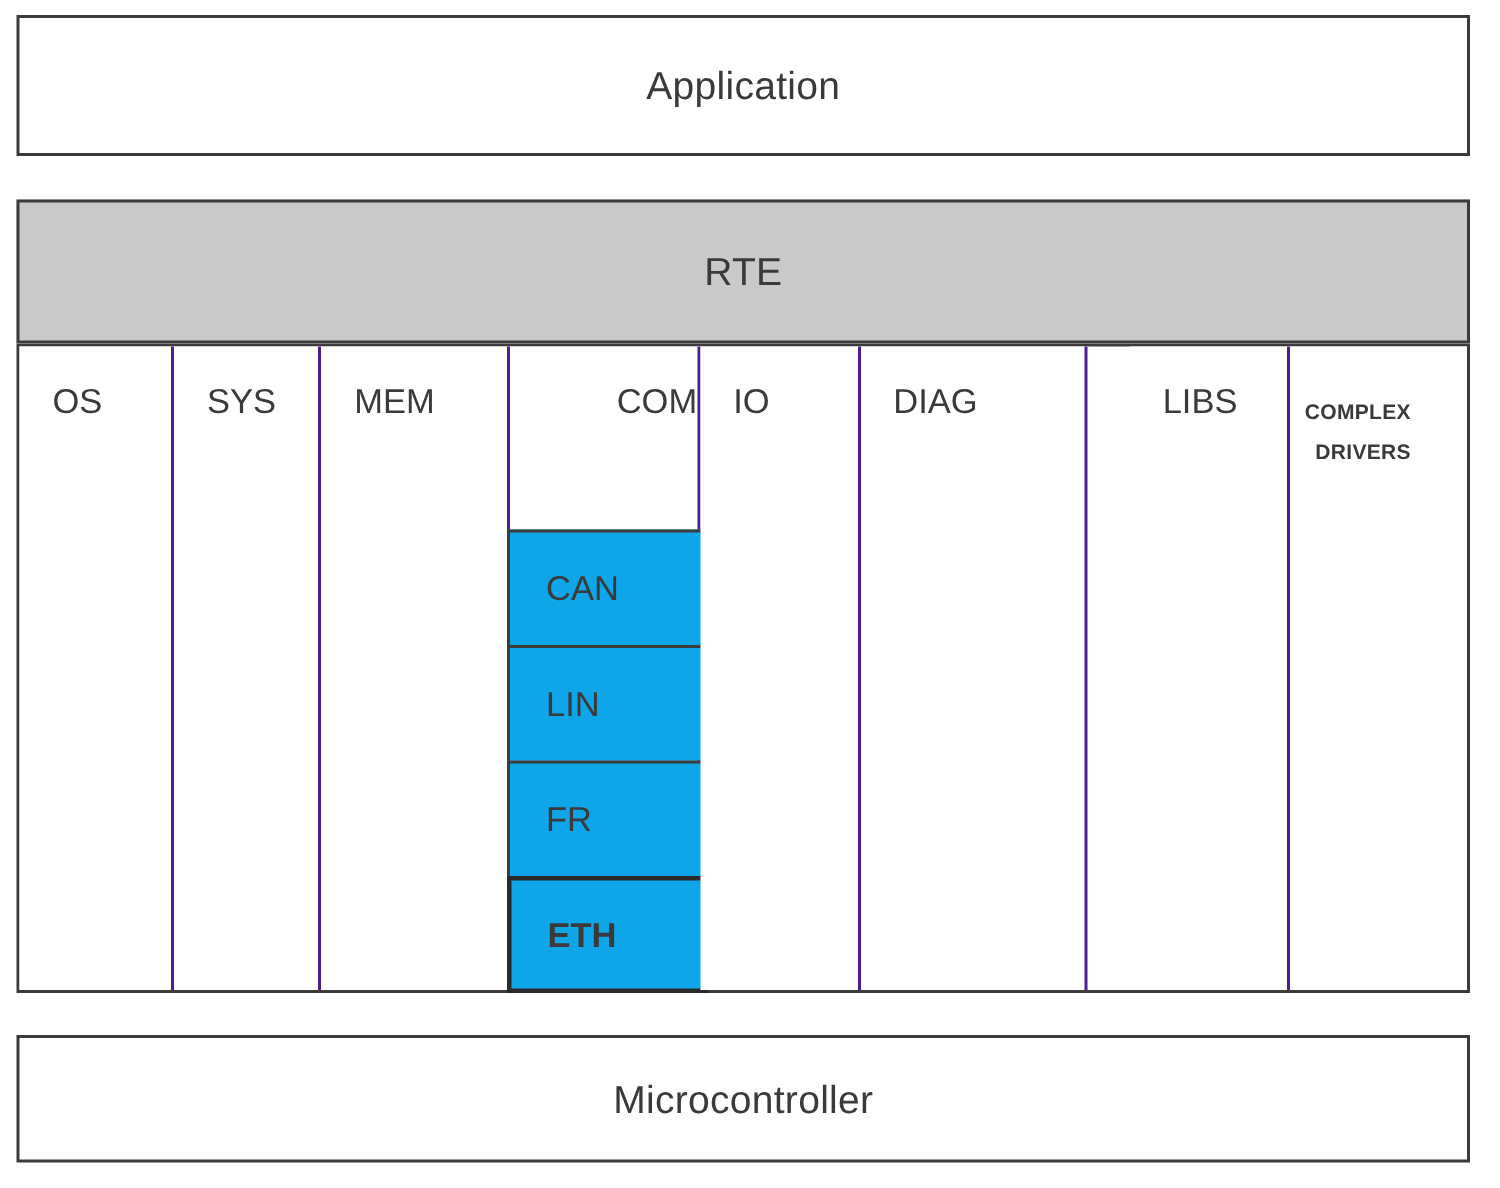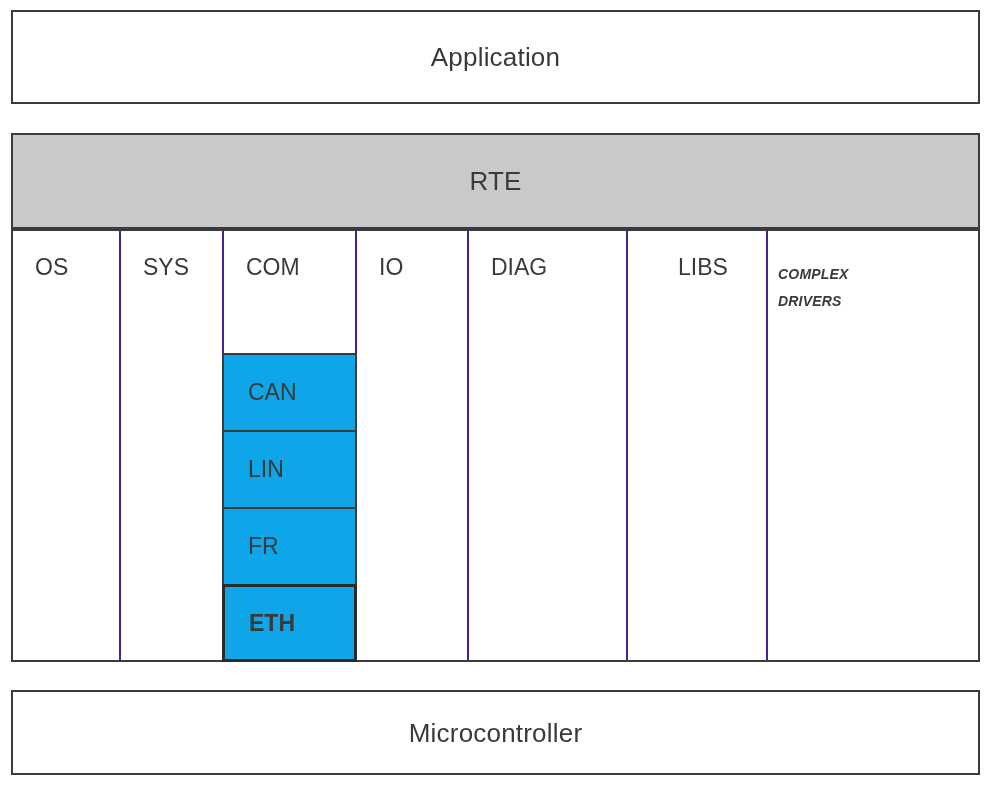--- a/index.html
+++ b/index.html
@@ -21,20 +21,21 @@
     height: 792px;
     background: #ffffff;
   }
 
   
   .box {
     position: absolute;
     box-sizing: border-box;
     border: 2px solid #3b3b3b;
     background: #ffffff;
+    text-align: right;
   }
 
   
   #application-layer {
     left: 11px;
     top: 10px;
     width: 969px;
     height: 94px;
     display: flex;
     align-items: center;
@@ -96,21 +97,20 @@
   .col-title.small {
     font-size: 14px;
     font-weight: 700;
     letter-spacing: 0.2px;
     padding-top: 30px;
     padding-left: 10px;
     line-height: 1.9;
   }
   .col-title.small .cd-line {
     display: block;
-    font-style: italic;
   }
 
   
   #com-column {
     align-items: stretch;
   }
   #com-column .col-title {
     padding-left: 22px;
   }
   #com-substack {
@@ -167,20 +167,23 @@
   <div class="box" id="bsw-layer">
 
     <div class="bsw-column" style="width:108px;">
       <span class="col-title">OS</span>
     </div>
 
     <div class="bsw-column" style="width:103px;">
       <span class="col-title">SYS</span>
     </div>
 
+    <div class="bsw-column" style="width:132px;">
+      <span class="col-title">MEM</span>
+    </div>
 
     <div class="bsw-column" id="com-column" style="width:133px;">
       <span class="col-title">COM</span>
 
       <div id="com-substack">
         <div class="proto-box">
           <span>CAN</span>
         </div>
         <div class="proto-box">
           <span>LIN</span>

